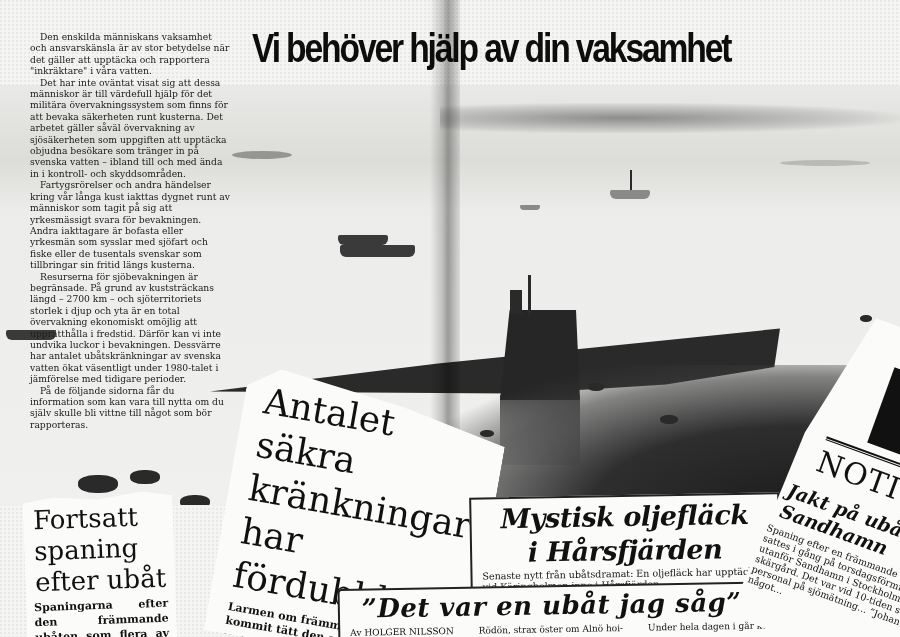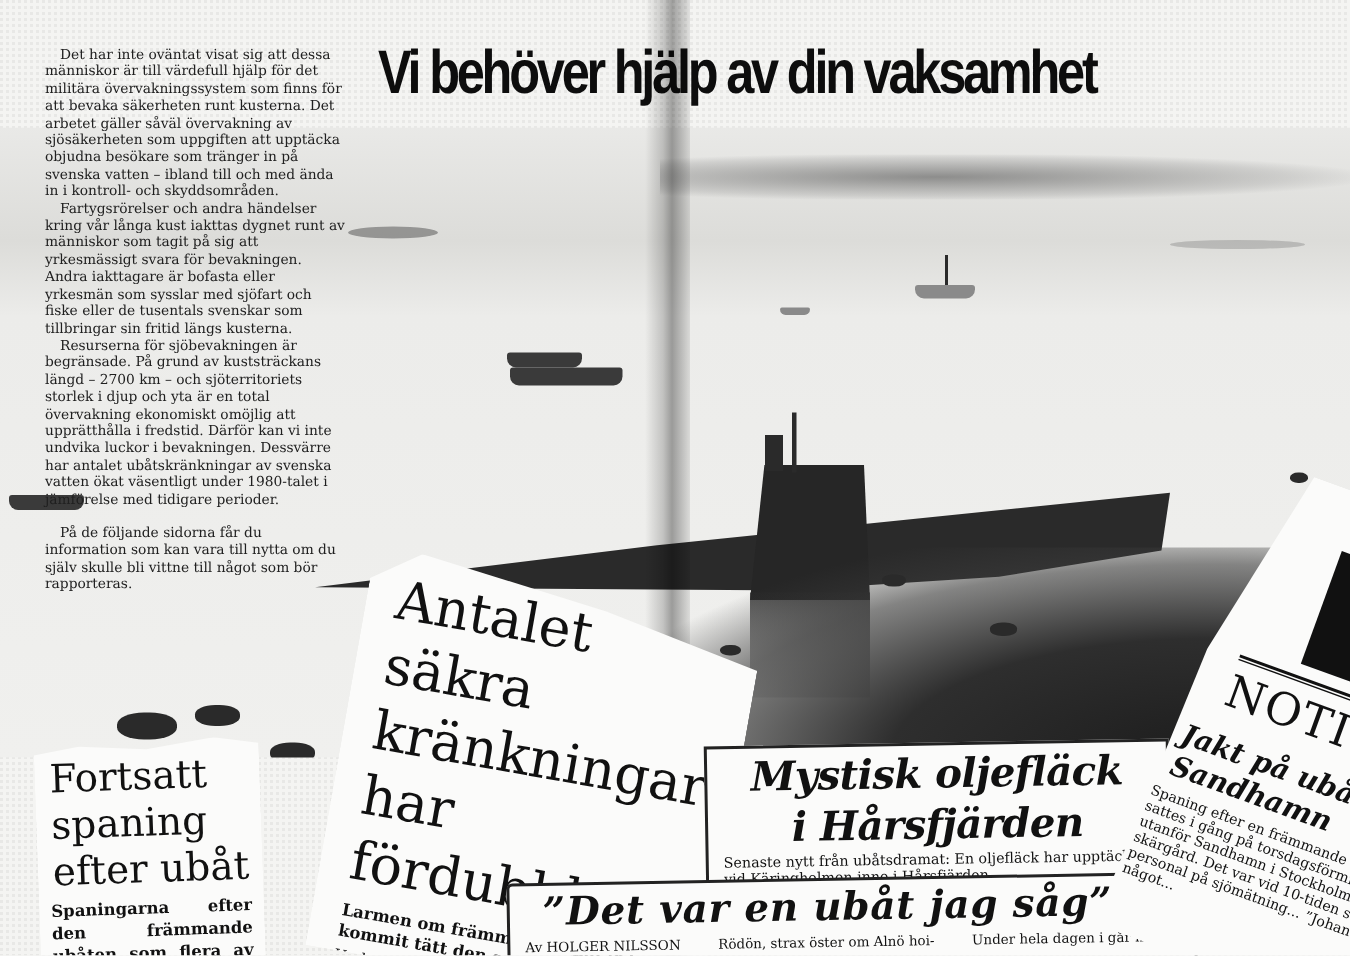--- a/index.html
+++ b/index.html
@@ -35,21 +35,21 @@
 
   .shore { position: absolute; left: 430px; top: 280px; width: 470px; height: 140px;
     background: radial-gradient(ellipse at 80% 100%, #1d1d1d 0%, #2e2e2e 40%, rgba(60,60,60,0.6) 65%, transparent 80%); }
   .rock { position: absolute; background: #2a2a2a; border-radius: 45%; }
 
   
   .intro { position: absolute; left: 30px; top: 31px; width: 200px; z-index: 5;
     font-family: "DejaVu Serif", serif; font-size: 9.2px; line-height: 11.4px; color: #202020; text-align: left; }
   .intro p { text-indent: 10px; }
   .intro p + p { margin-top: 0; }
-  .intro p.gap { margin-top: 11px; }
+  .intro p.gap { }
 
   .headline { position: absolute; left: 252px; top: 25px; z-index: 5;
     font-family: "Liberation Sans", sans-serif; font-weight: 700; font-size: 41px;
     letter-spacing: -2.6px; color: #0d0d0d; transform: scaleX(0.82); transform-origin: left top; white-space: nowrap; }
 
   
   .clip { position: absolute; background: #fbfbfa; z-index: 7; color: #111; overflow: hidden; }
   .clip-fortsatt { left: 25px; top: 493px; width: 150px; height: 160px; transform: rotate(-2deg);
     clip-path: polygon(0 5%, 20% 2%, 50% 4%, 80% 0%, 100% 3%, 100% 100%, 0 100%); }
   .clip-fortsatt .h { font-family: "DejaVu Serif", serif; font-size: 26px; line-height: 31px; padding: 10px 8px 0 10px; font-weight: 400; }
@@ -113,20 +113,21 @@
     <div class="rock" style="left:78px;top:390px;width:40px;height:18px;"></div>
     <div class="rock" style="left:130px;top:385px;width:30px;height:14px;"></div>
     <div class="rock" style="left:180px;top:410px;width:30px;height:14px;"></div>
   </div>
 
   <div class="gutter"></div>
 
   <h1 class="headline">Vi behöver hjälp av din vaksamhet</h1>
 
   <div class="intro">
+    <p>Den enskilda människans vaksamhet och ansvarskänsla är av stor betydelse när det gäller att upptäcka och rapportera "inkräktare" i våra vatten.</p>
     <p>Det har inte oväntat visat sig att dessa människor är till värdefull hjälp för det militära övervakningssystem som finns för att bevaka säkerheten runt kusterna. Det arbetet gäller såväl övervakning av sjösäkerheten som uppgiften att upptäcka objudna besökare som tränger in på svenska vatten – ibland till och med ända in i kontroll- och skyddsområden.</p>
     <p>Fartygsrörelser och andra händelser kring vår långa kust iakttas dygnet runt av människor som tagit på sig att yrkesmässigt svara för bevakningen. Andra iakttagare är bofasta eller yrkesmän som sysslar med sjöfart och fiske eller de tusentals svenskar som tillbringar sin fritid längs kusterna.</p>
     <p>Resurserna för sjöbevakningen är begränsade. På grund av kuststräckans längd – 2700 km – och sjöterritoriets storlek i djup och yta är en total övervakning ekonomiskt omöjlig att upprätthålla i fredstid. Därför kan vi inte undvika luckor i bevakningen. Dessvärre har antalet ubåtskränkningar av svenska vatten ökat väsentligt under 1980-talet i jämförelse med tidigare perioder.</p>
     <p class="gap">På de följande sidorna får du information som kan vara till nytta om du själv skulle bli vittne till något som bör rapporteras.</p>
   </div>
 
   <div class="clip clip-antalet">
     <div class="h">Antalet säkra kränkningar har fördubblats</div>
     <div class="lead">Larmen om främmande ubåtar har kommit tätt den senaste tiden.</div>
     <div class="b">Under sommaren fick försvarsstaben in minst 50 rapporter om främmande ubåtar. Men långt ifrån alla är säkra. Vid en presskonferens på</div>

